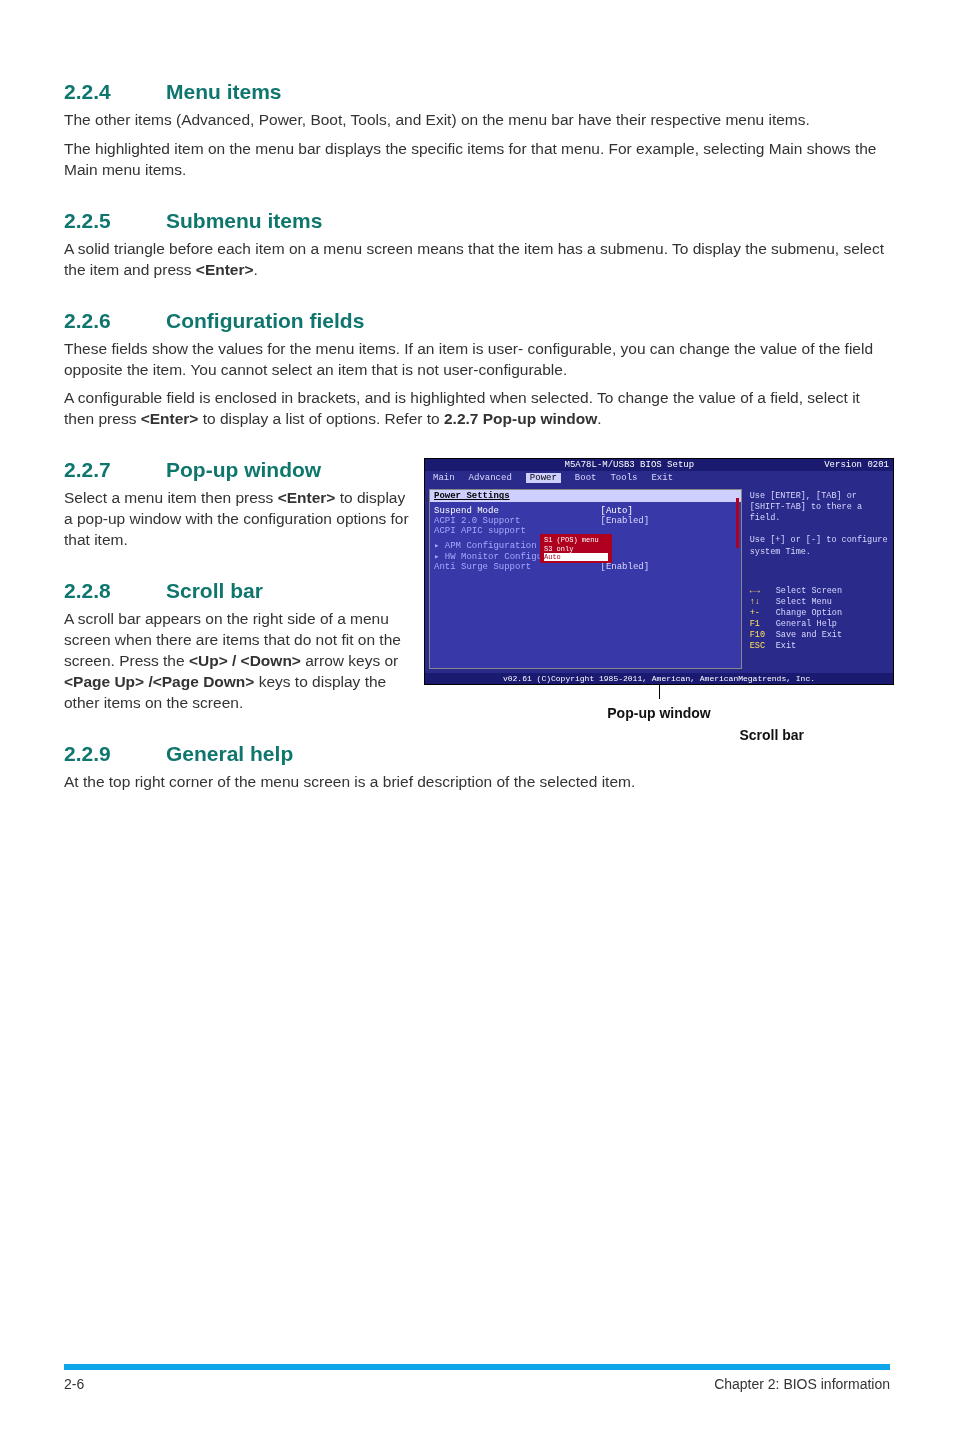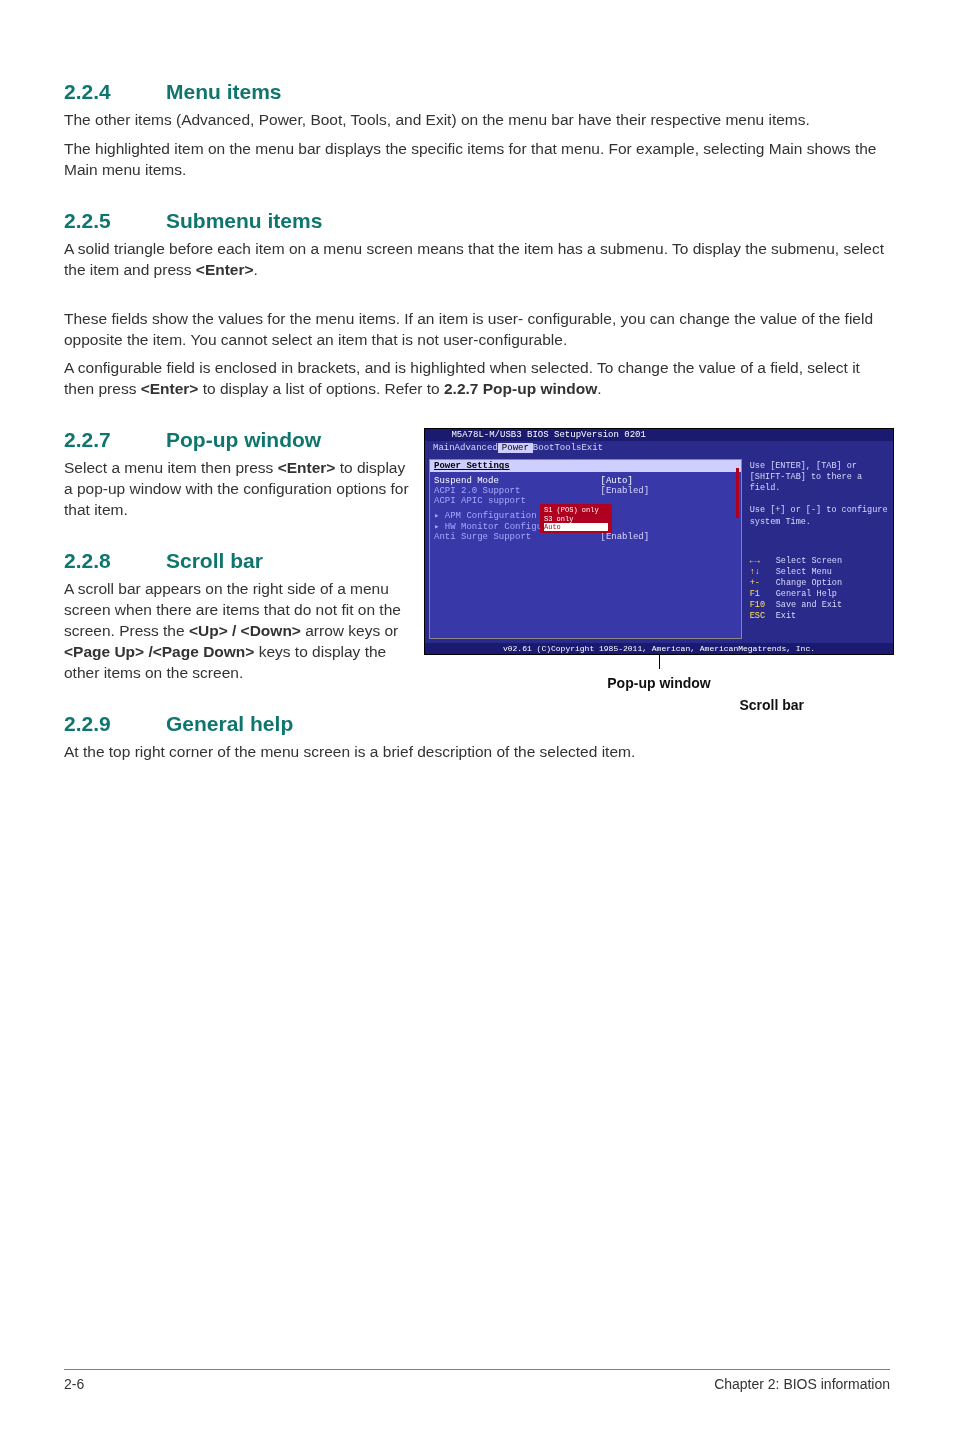--- a/index.html
+++ b/index.html
@@ -42,29 +42,30 @@
     width: 470px;
     font-size: 10px;
   }
   .bios-window {
     width: 100%;
     background: #2a2a8a;
     border: 1px solid #000;
   }
   .bios-titlebar {
     display: flex;
+    justify-content: space-between;
     background: #1a1a70;
     color: #fff;
     font-family: "Courier New", monospace;
     font-size: 9px;
-    padding: 1px 21px;
+    padding: 1px 4px;
   }
   .bios-menu {
     display: flex;
-    gap: 0;
+    gap: 14px;
     background: #2a2a8a;
     color: #d8d8ff;
     font-family: "Courier New", monospace;
     font-size: 9px;
     padding: 2px 8px;
   }
   .bios-menu .active { background: #cfcfff; color: #000; padding: 0 4px; }
   .bios-body {
     display: flex;
     background: #2a2a8a;
@@ -140,21 +141,21 @@
     width: 1px;
     height: 14px;
     background: #000;
     margin: 0 auto;
   }
   .footer {
     position: absolute;
     bottom: 46px;
     left: 64px;
     right: 64px;
-    border-top: 1px solid #0ea5e9;
+    border-top: 6px solid #0ea5e9;
     padding-top: 6px;
     display: flex;
     justify-content: space-between;
     font-size: 14px;
     color: #333;
   }
   .scroll-indicator {
     position: absolute;
     right: 2px;
     top: 8px;
@@ -179,20 +180,23 @@
   <div class="section">
     <h3>
       <span class="num">2.2.5</span><span>Submenu items</span>
     </h3>
     <p>
       <span>A solid triangle before each item on a menu screen means that the item has a submenu. To display the submenu, select the item and press </span><b>&lt;Enter&gt;</b><span>.</span>
     </p>
   </div>
 
   <div class="section">
+    <h3>
+      <span class="num">2.2.6</span><span>Configuration fields</span>
+    </h3>
     <p>These fields show the values for the menu items. If an item is user- configurable, you can change the value of the field opposite the item. You cannot select an item that is not user-configurable.</p>
     <p>
       <span>A configurable field is enclosed in brackets, and is highlighted when selected. To change the value of a field, select it then press </span><b>&lt;Enter&gt;</b><span> to display a list of options. Refer to </span><b>2.2.7 Pop-up window</b><span>.</span>
     </p>
   </div>
 
   <div class="two-col-area">
 
     <div class="narrow-col">
 
@@ -251,21 +255,21 @@
               </div>
             <div class="bios-row">
                 <span class="bios-item-l">▸ HW Monitor Configuration</span>
               </div>
             <div class="bios-row">
                 <span class="bios-item-l">Anti Surge Support</span>
                 <span class="bios-item-r">[Enabled]</span>
               </div>
 
             <div class="bios-popup">
-              <div>S1 (POS) only</div>
+              <div>S1 (POS) menu</div>
               <div>S3 only</div>
               <div style="background:#fff;color:#b00020;">Auto</div>
             </div>
             <div class="scroll-indicator"></div>
           </div>
           <div class="bios-right">
             <div style="white-space:pre-line;">Use [ENTER], [TAB] or [SHIFT-TAB] to there a field.
 
 Use [+] or [-] to configure system Time.</div>
             <div class="help-keys">

